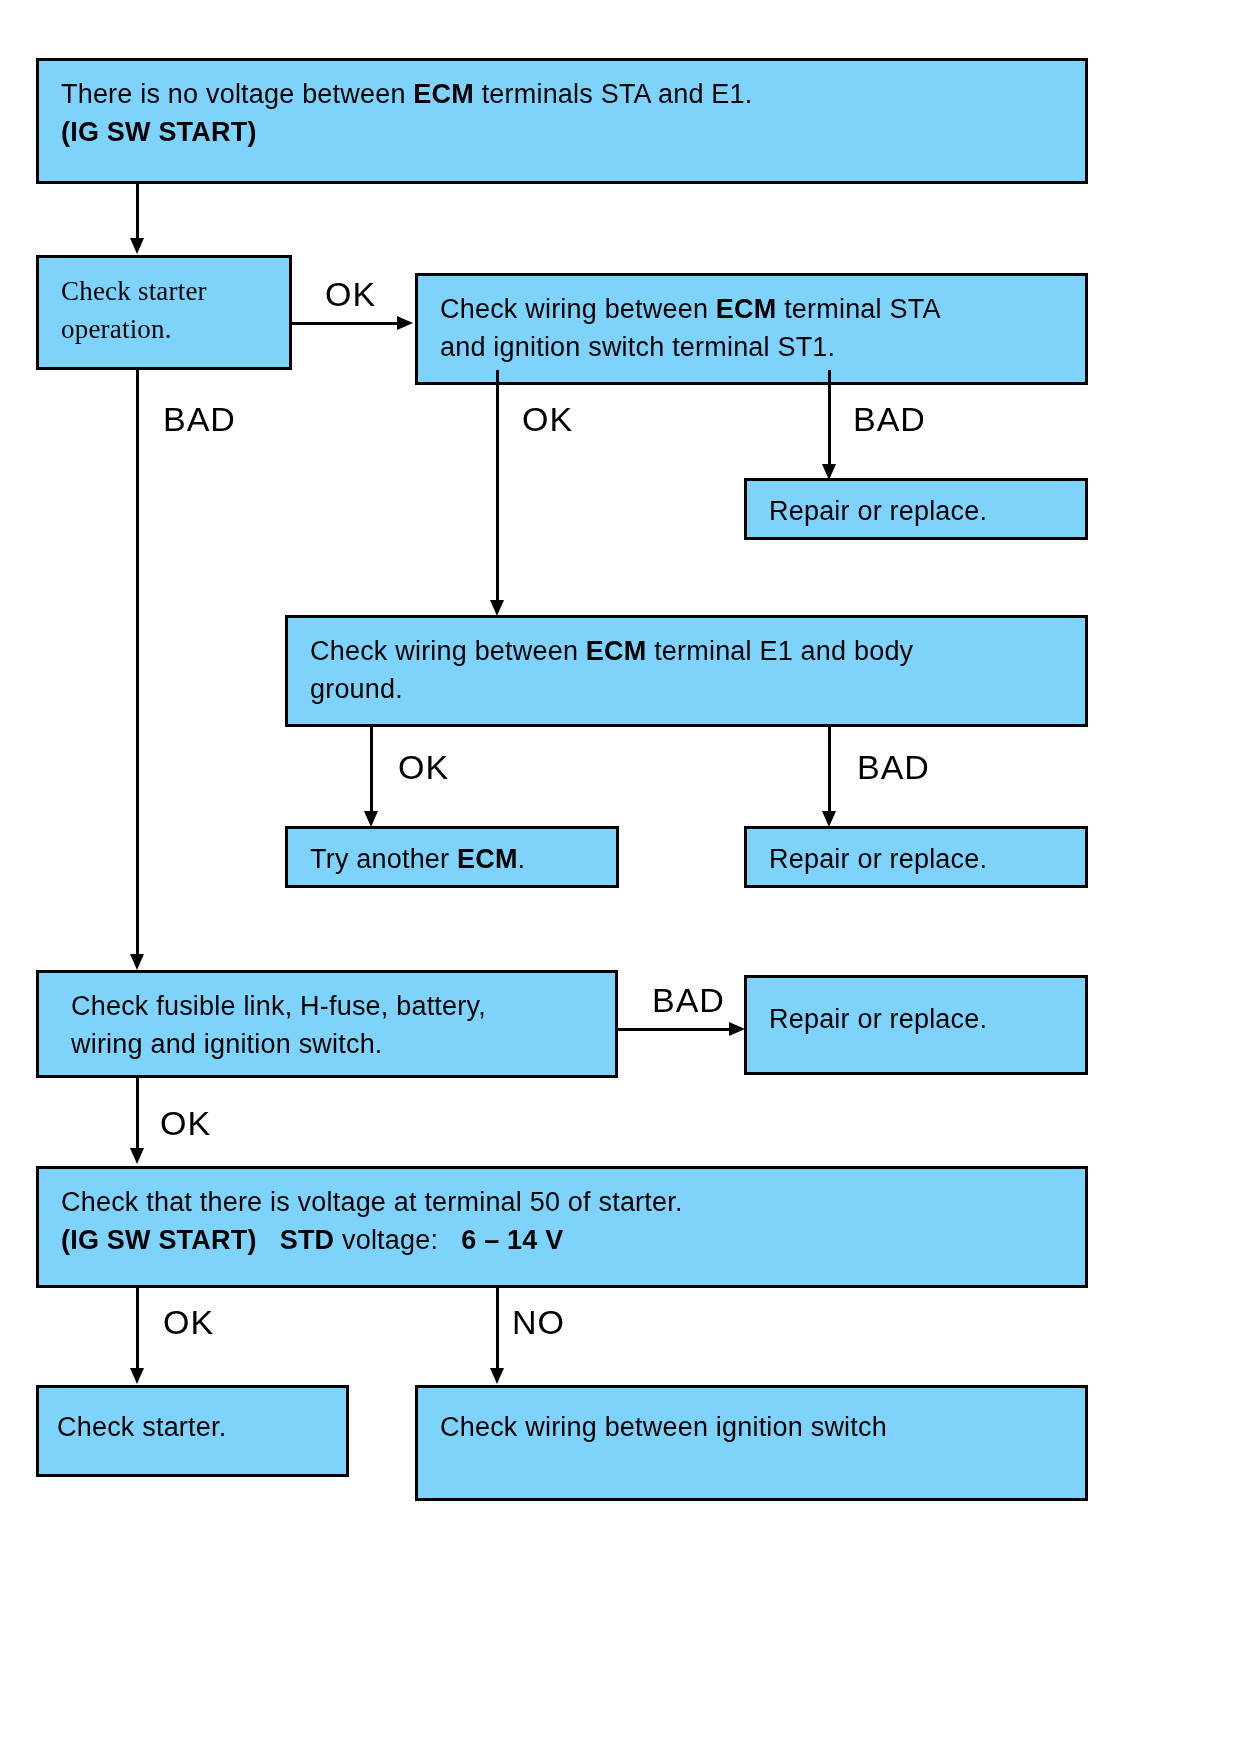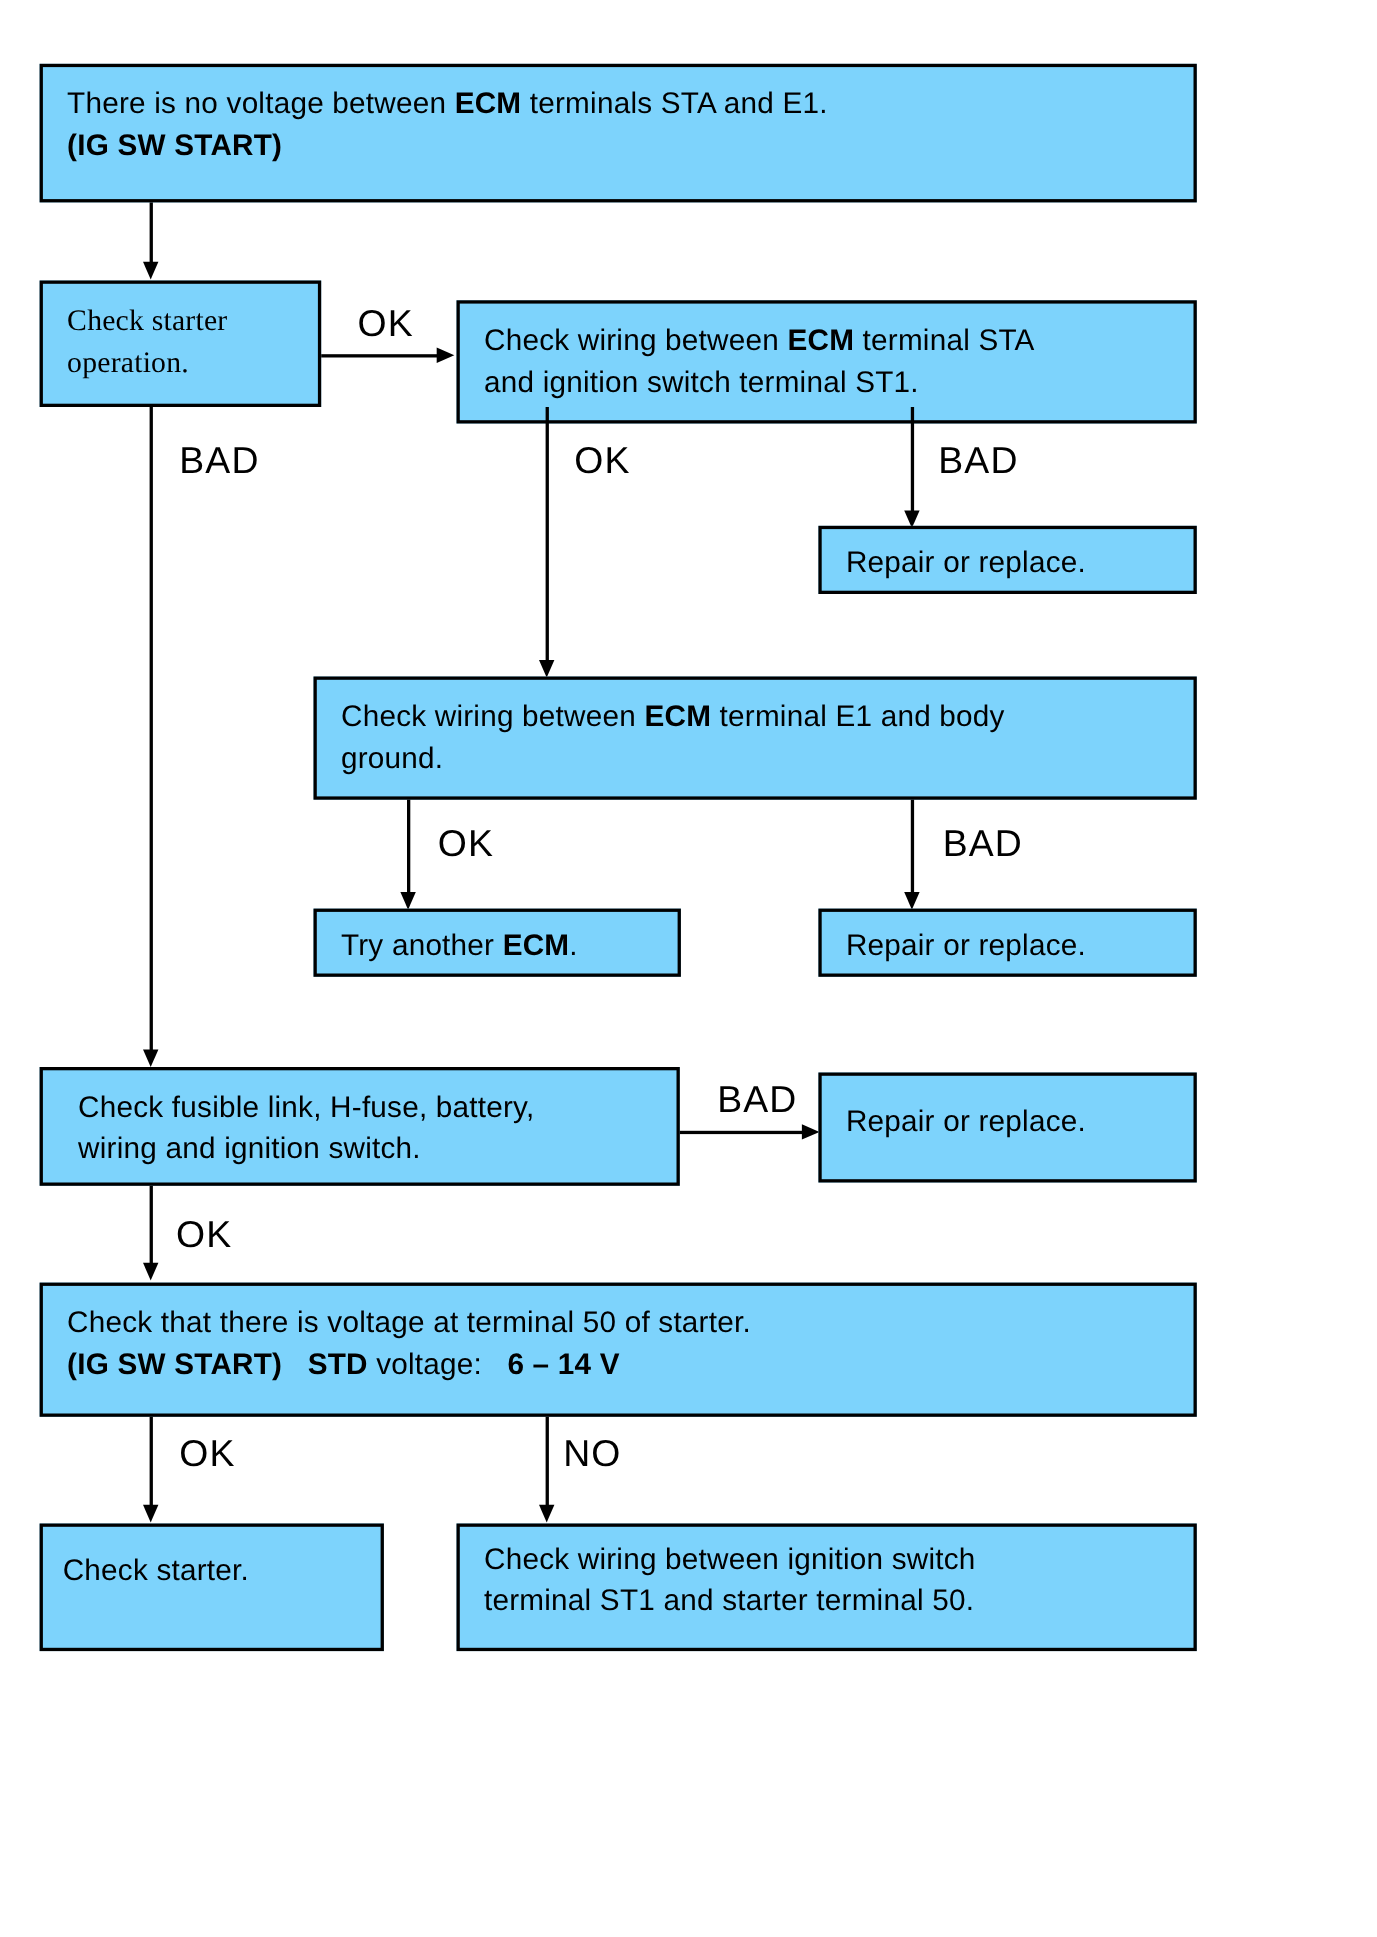--- a/index.html
+++ b/index.html
@@ -154,22 +154,21 @@
   </div>
 
   <div class="conn v" style="left:136px; top:1288px; height:82px;"></div>
   <div class="arrow-down" style="left:130px; top:1368px;"></div>
   <div class="edge-label" style="left:163px; top:1303px;">OK</div>
 
   <div class="conn v" style="left:496px; top:1288px; height:82px;"></div>
   <div class="arrow-down" style="left:490px; top:1368px;"></div>
   <div class="edge-label" style="left:512px; top:1303px;">NO</div>
 
-  <div class="node" style="left:36px; top:1385px; width:313px; height:116px; padding-top:20px; padding-left:18px;">
+  <div class="node" style="left:36px; top:1385px; width:313px; height:92px; padding-top:20px; padding-left:18px;">
     <span class="line">Check starter.</span>
   </div>
 
-  <div class="node" style="left:415px; top:1385px; width:673px; height:116px; padding-top:10px;">
+  <div class="node" style="left:415px; top:1385px; width:673px; height:116px; padding-top:20px;">
     <span class="line">Check wiring between ignition switch</span>
-    <span class="line">terminal ST1 and starter terminal 50.</span>
   </div>
 
 </div>
 
 </body></html>

